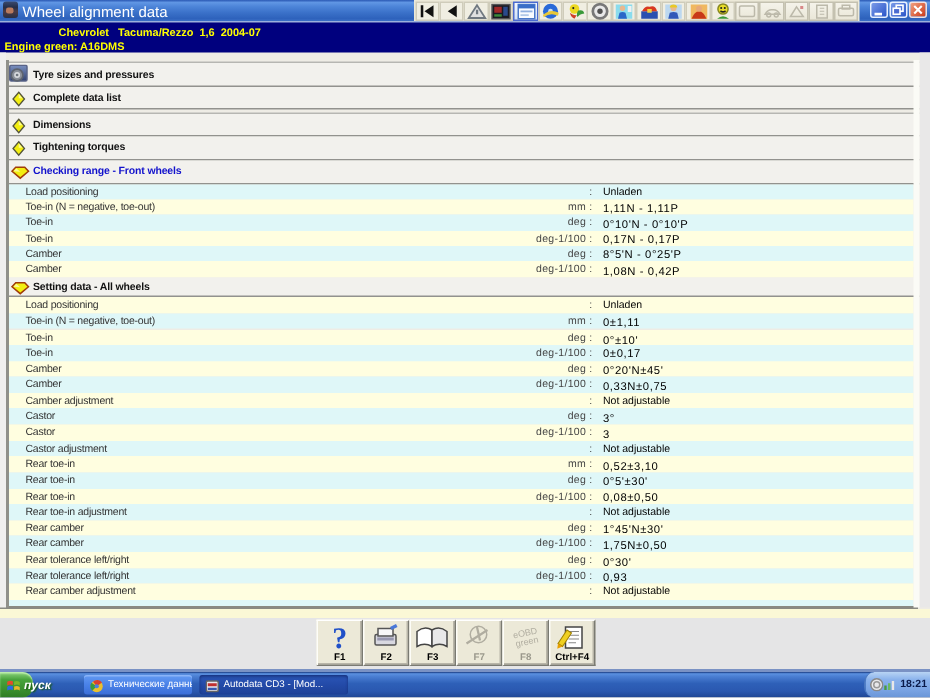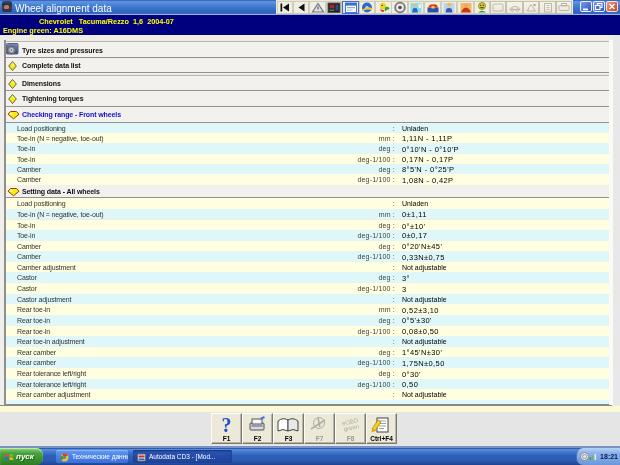--- a/index.html
+++ b/index.html
@@ -336,21 +336,21 @@
     <span class="val">1,75N±0,50</span>
   </div>
 <div class="row rY" style="top:368.08px;height:10.63px;">
     <span class="lbl">Rear tolerance left/right</span>
     <span class="unit">deg :</span>
     <span class="val">0°30'</span>
   </div>
 <div class="row rC" style="top:378.71px;height:10.63px;">
     <span class="lbl">Rear tolerance left/right</span>
     <span class="unit">deg-1/100 :</span>
-    <span class="val">0,50</span>
+    <span class="val">0,93</span>
   </div>
 <div class="row rY" style="top:389.34px;height:10.63px;">
     <span class="lbl">Rear camber adjustment</span>
     <span class="unit">:</span>
     <span class="val valw">Not adjustable</span>
   </div>
 <div class="row rC" style="top:399.97px;height:4px;"></div>
 <div class="abs" style="left:0;top:404px;width:612px;height:1.5px;background:#8a8a82;"></div>
 <div class="abs" style="left:0;top:405.5px;width:620px;height:7px;background:#fbf8d6;"></div>
 <div class="abs" style="left:0px;top:35px;width:4px;height:370px;background:#f0efee;"></div>
@@ -398,21 +398,21 @@
 <div class="fbtn" style="left:366px;">
     <svg width="29" height="20" viewBox="0 0 29 20" style="position:absolute;left:0;top:1px">
       <rect x="10" y="3" width="11" height="14" fill="#fff" stroke="#444"></rect>
       <path d="M12 6 H19 M12 8.5 H19 M12 11 H19 M12 13.5 H17" stroke="#888" stroke-width="0.8"></path>
       <path d="M5 14 L11 5 L14 7 L8 16 Z" fill="#f0d020" stroke="#a08000" stroke-width="0.7"></path>
       <path d="M5 14 L8 16 L4.5 17.5 Z" fill="#e8a000"></path>
     </svg>
     <div class="lab">Ctrl+F4</div>
   </div>
 <div id="taskbar"></div>
-<div class="abs" style="left:0;top:448px;width:43px;height:17px;border-radius:0 7px 7px 0;
+<div class="abs" style="left:0;top:448px;width:22px;height:17px;border-radius:0 7px 7px 0;
  background:linear-gradient(180deg,#8ed47e 0%,#48a33c 30%,#3d9431 60%,#2e7d24 100%);box-shadow:inset 0 1px 1px #c0f0b0;">
  <svg width="10" height="10" viewBox="0 0 12 12" style="position:absolute;left:4px;top:3.5px">
  <path d="M1 3 Q3 1.5 5.5 2.5 L5.5 5.5 Q3 4.5 1 6 Z" fill="#e84a2a"></path>
  <path d="M6.5 2.7 Q9 1.7 11 3.2 L11 6 Q9 4.7 6.5 5.7 Z" fill="#7ab82a"></path>
  <path d="M1 7 Q3 5.5 5.5 6.5 L5.5 9.5 Q3 8.5 1 10 Z" fill="#2a6ae8"></path>
  <path d="M6.5 6.7 Q9 5.7 11 7.2 L11 10 Q9 8.7 6.5 9.7 Z" fill="#e8b82a"></path>
     </svg>
  <span style="position:absolute;left:16px;top:3.5px;color:#fff;font-weight:bold;font-style:italic;font-size:8px;text-shadow:1px 1px 1px #1a5a14;">пуск</span>
   </div>
 <div class="task" style="left:56px;width:72px;background:linear-gradient(180deg,#639af2 0%,#4a82e8 50%,#3a6ed8 100%);box-shadow:inset 0 1px 0 #8ab4f8;">

